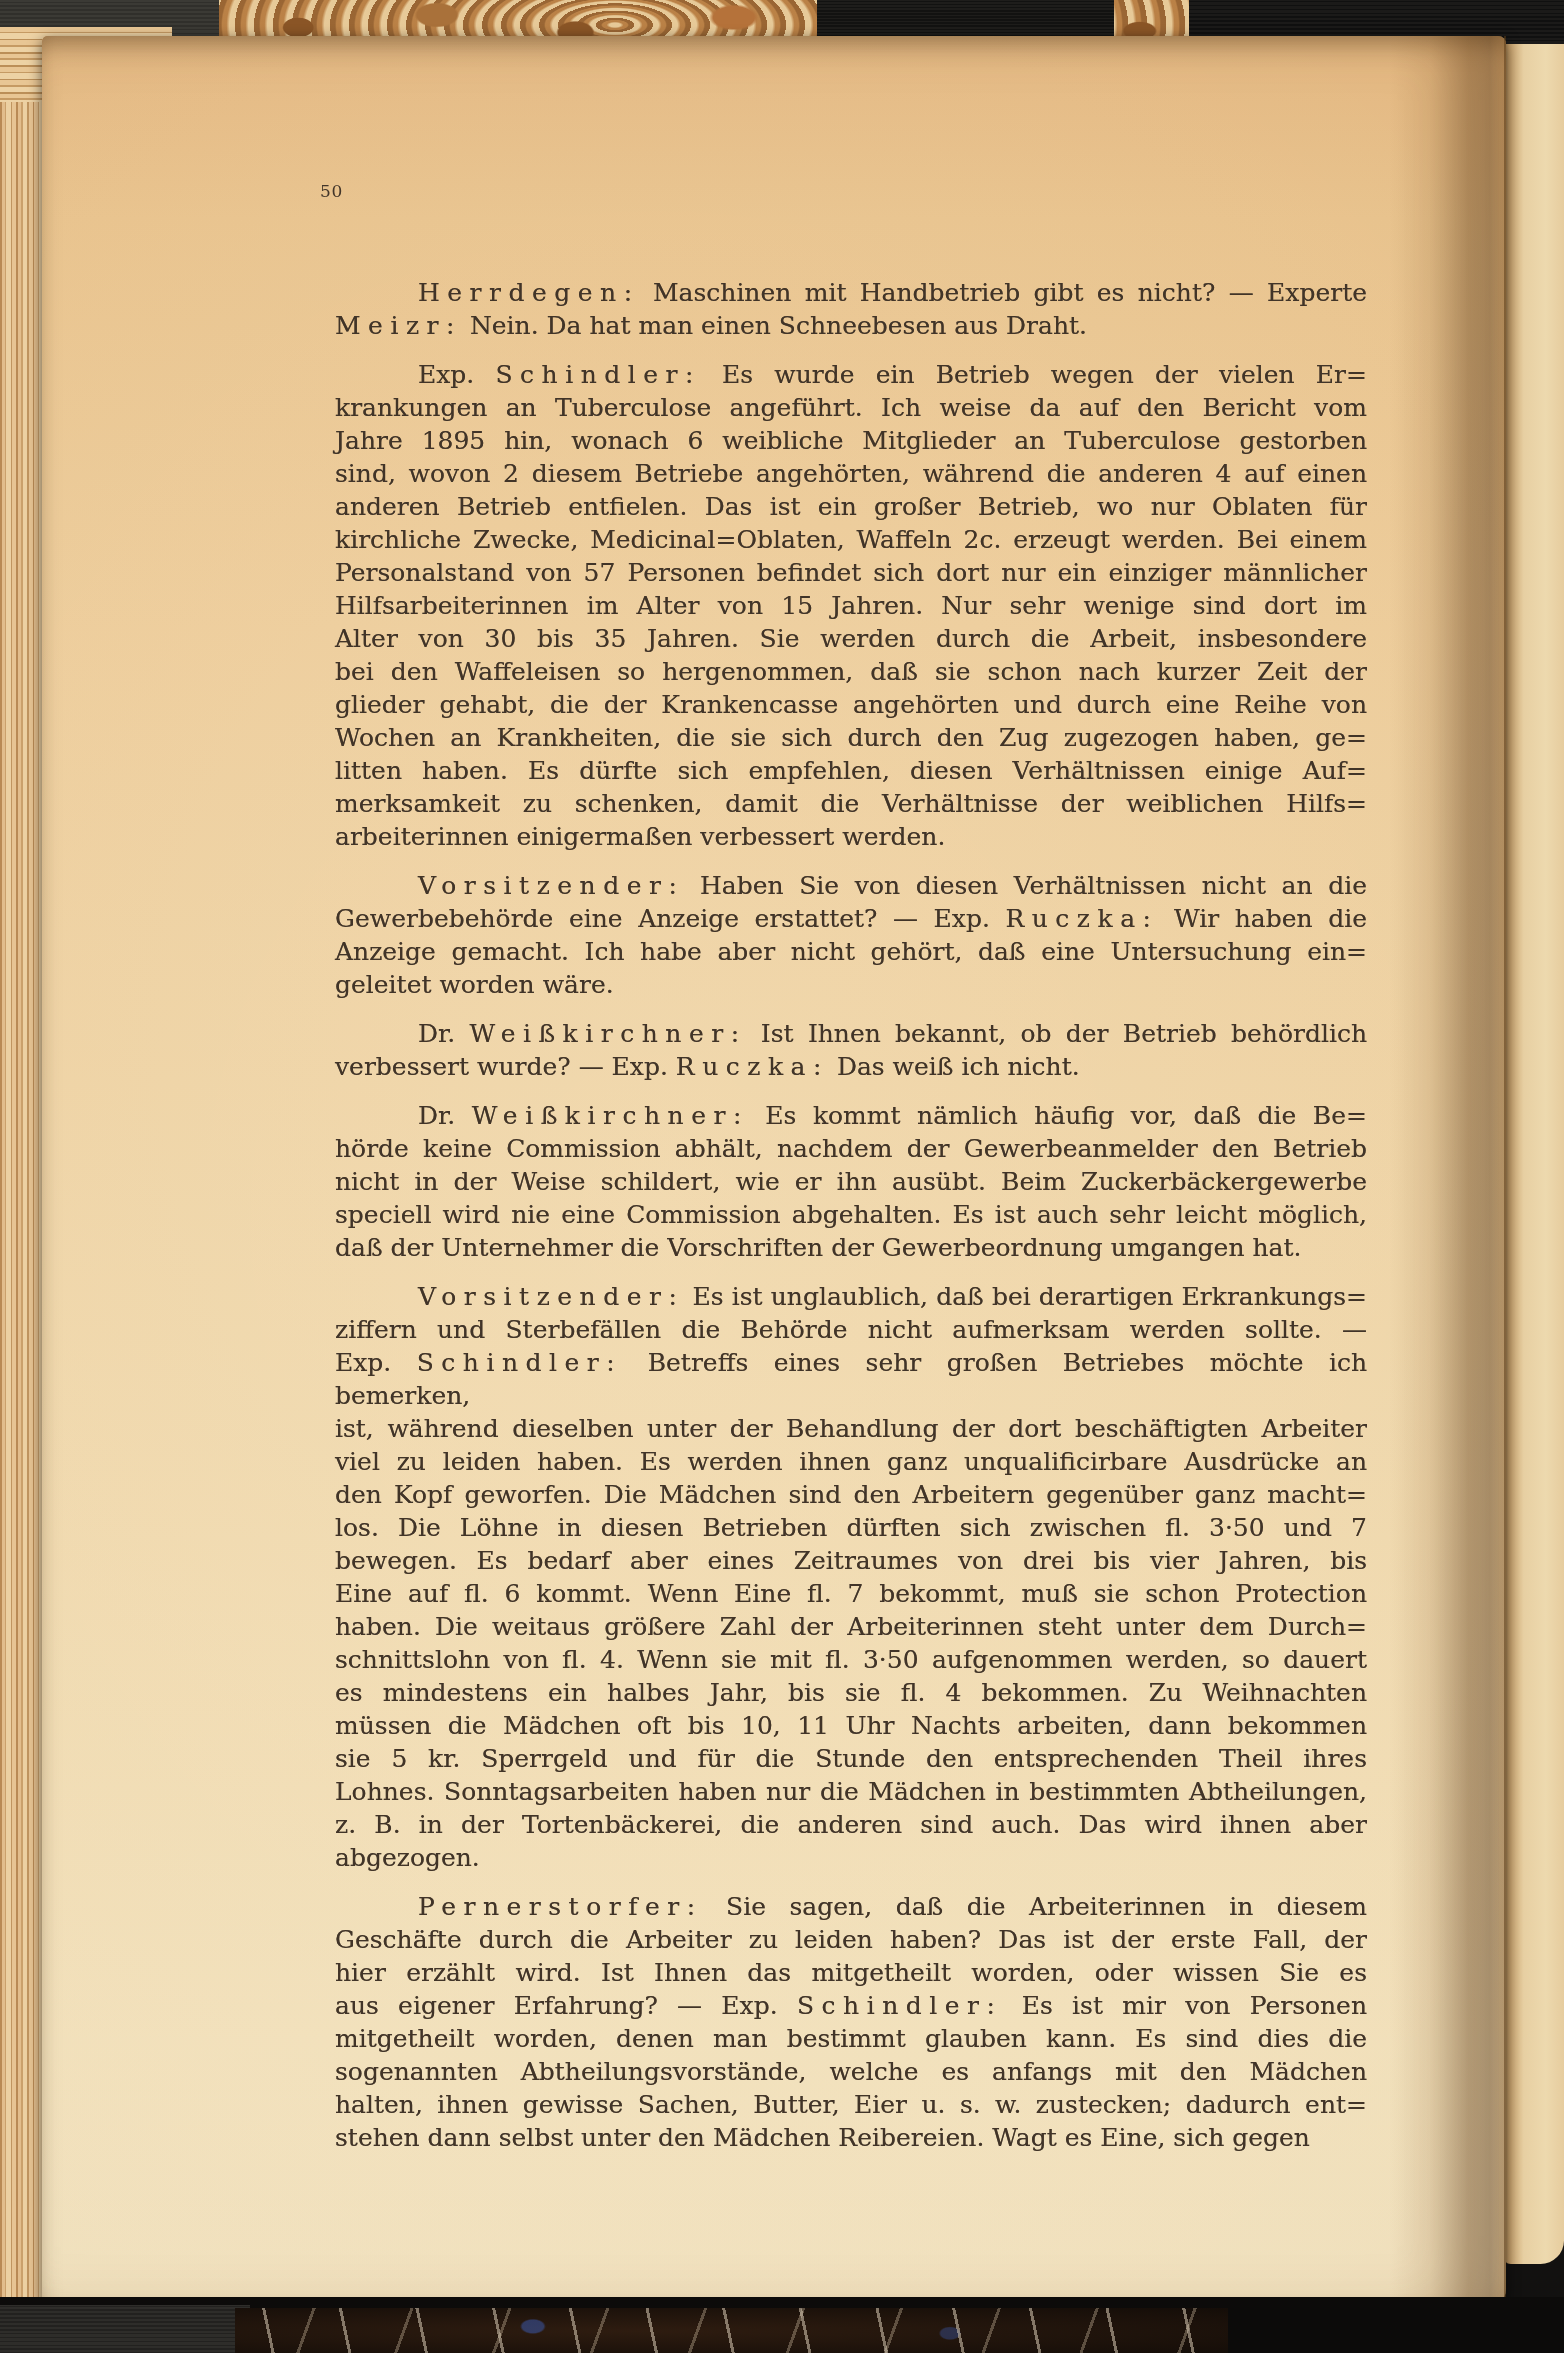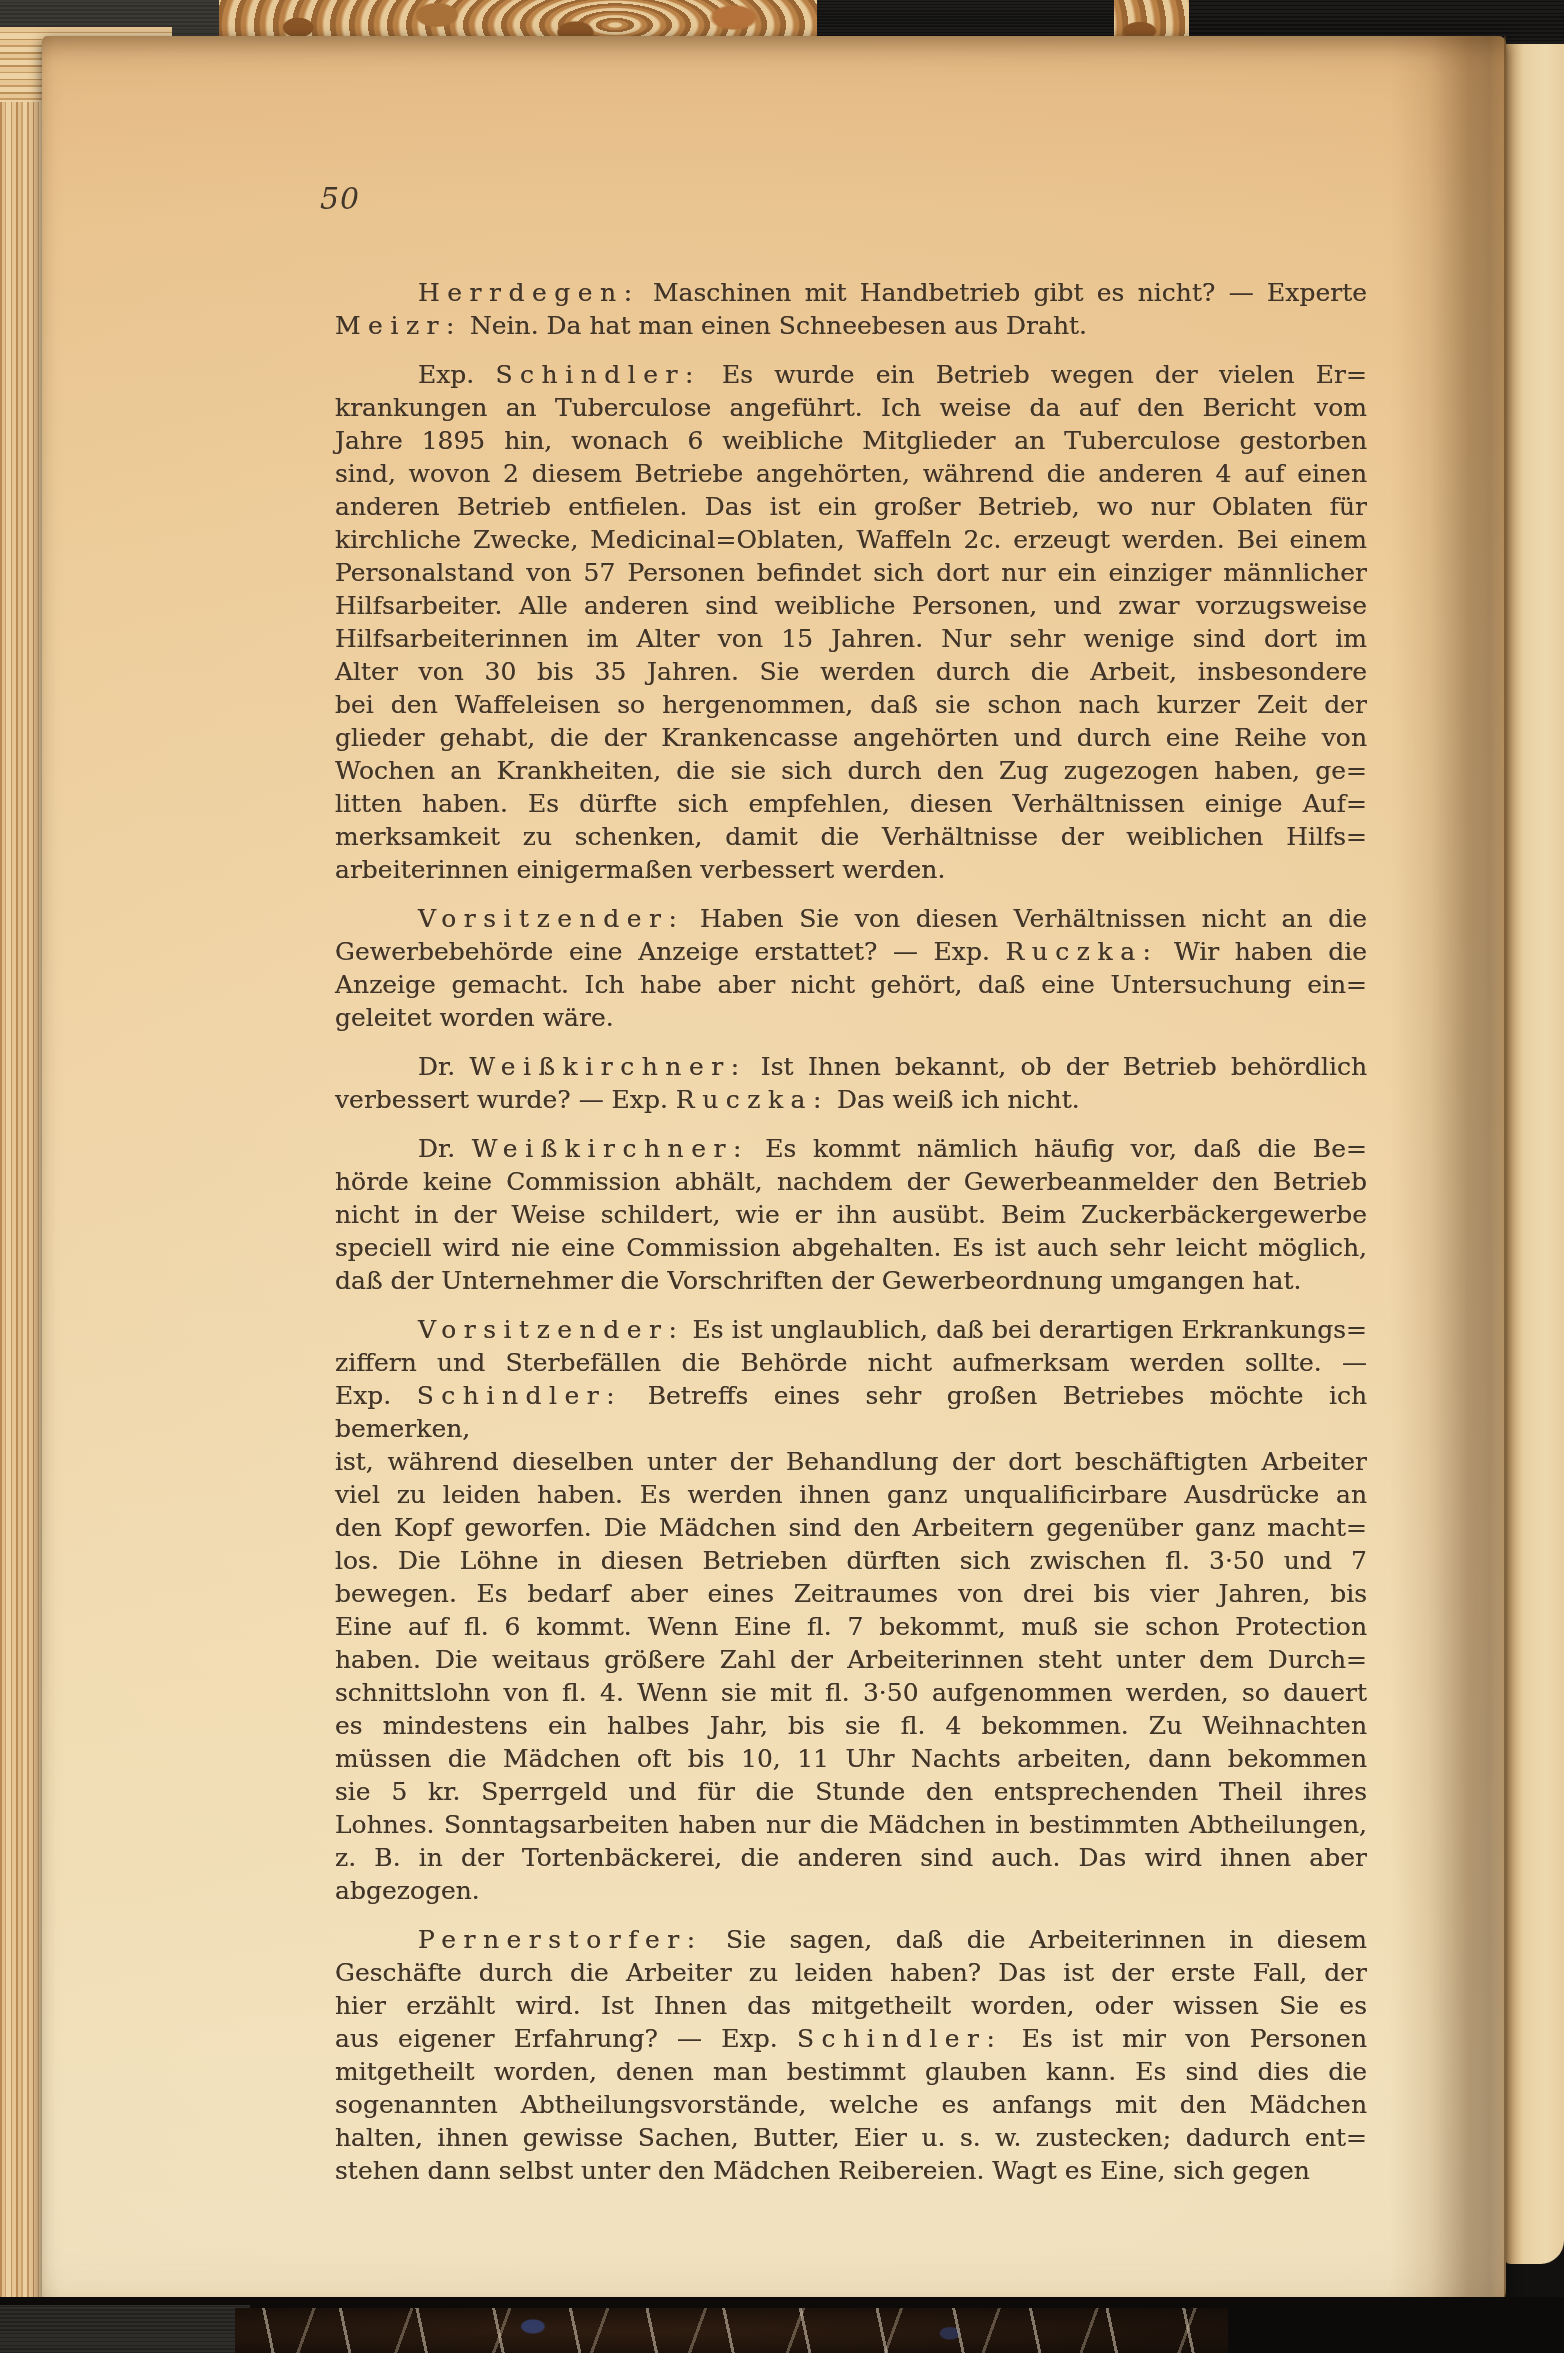--- a/index.html
+++ b/index.html
@@ -61,22 +61,22 @@
       inset 0 15.6px 26.6px -11px rgba(70,45,18,.5),
       inset -45px 0 70px -20.3px rgba(110,68,24,.34),
       inset 0 -11px 20.3px -11px rgba(110,70,28,.35),
       0 4.7px 14px rgba(0,0,0,.6);}
   .gutter-shadow{position:absolute;right:0;top:0;width:117px;height:100%;
     background:linear-gradient(90deg,transparent 0,rgba(120,75,30,.12) 35%,rgba(88,54,20,.34) 68%,rgba(62,36,12,.30) 86%,rgba(150,104,52,.22) 100%);
     border-radius:0 7.8px 23.5px 0;}
   .page-edge-line{position:absolute;right:0;top:0;width:2.3px;height:100%;background:rgba(90,60,25,.55);}
 
   
-  .page-number{position:absolute;left:278px;top:145px;font-size:30px;color:#43362a;
-    letter-spacing:0.8px;font-style:italic;}
+  .page-number{position:absolute;left:278px;top:145px;font-size:17px;color:#43362a;
+    letter-spacing:0.8px;}
   .text-block{position:absolute;left:277px;top:224px;width:1064px;color:#413428;
     font-size:25px;line-height:33px;text-shadow:0 0 0.5px rgba(65,52,40,.65);}
   .para{margin:16px;}
   .line{white-space:nowrap;}
   .line.just{white-space:normal;text-align:justify;text-align-last:justify;}
   .line.indent{text-indent:83px;}
   .sperr{letter-spacing:0.30em;}
 </style>
 </head>
 <body>
@@ -105,21 +105,20 @@
           <div class="line"><span class="sperr">Meizr:</span><span> Nein. Da hat man einen Schneebesen aus Draht.</span></div>
         </div>
         <div class="para">
           <div class="line just indent"><span>Exp. </span><span class="sperr">Schindler:</span><span> Es wurde ein Betrieb wegen der vielen Er=</span></div>
           <div class="line just"><span>krankungen an Tuberculose angeführt. Ich weise da auf den Bericht vom</span></div>
           <div class="line just"><span>Jahre 1895 hin, wonach 6 weibliche Mitglieder an Tuberculose gestorben</span></div>
           <div class="line just"><span>sind, wovon 2 diesem Betriebe angehörten, während die anderen 4 auf einen</span></div>
           <div class="line just"><span>anderen Betrieb entfielen. Das ist ein großer Betrieb, wo nur Oblaten für</span></div>
           <div class="line just"><span>kirchliche Zwecke, Medicinal=Oblaten, Waffeln 2c. erzeugt werden. Bei einem</span></div>
           <div class="line just"><span>Personalstand von 57 Personen befindet sich dort nur ein einziger männlicher</span></div>
-          <div class="line just"><span>Hilfsarbeiter. Alle anderen sind weibliche Personen, und zwar vorzugsweise</span></div>
           <div class="line just"><span>Hilfsarbeiterinnen im Alter von 15 Jahren. Nur sehr wenige sind dort im</span></div>
           <div class="line just"><span>Alter von 30 bis 35 Jahren. Sie werden durch die Arbeit, insbesondere</span></div>
           <div class="line just"><span>bei den Waffeleisen so hergenommen, daß sie schon nach kurzer Zeit der</span></div>
           <div class="line just"><span>glieder gehabt, die der Krankencasse angehörten und durch eine Reihe von</span></div>
           <div class="line just"><span>Wochen an Krankheiten, die sie sich durch den Zug zugezogen haben, ge=</span></div>
           <div class="line just"><span>litten haben. Es dürfte sich empfehlen, diesen Verhältnissen einige Auf=</span></div>
           <div class="line just"><span>merksamkeit zu schenken, damit die Verhältnisse der weiblichen Hilfs=</span></div>
           <div class="line"><span>arbeiterinnen einigermaßen verbessert werden.</span></div>
         </div>
         <div class="para">

